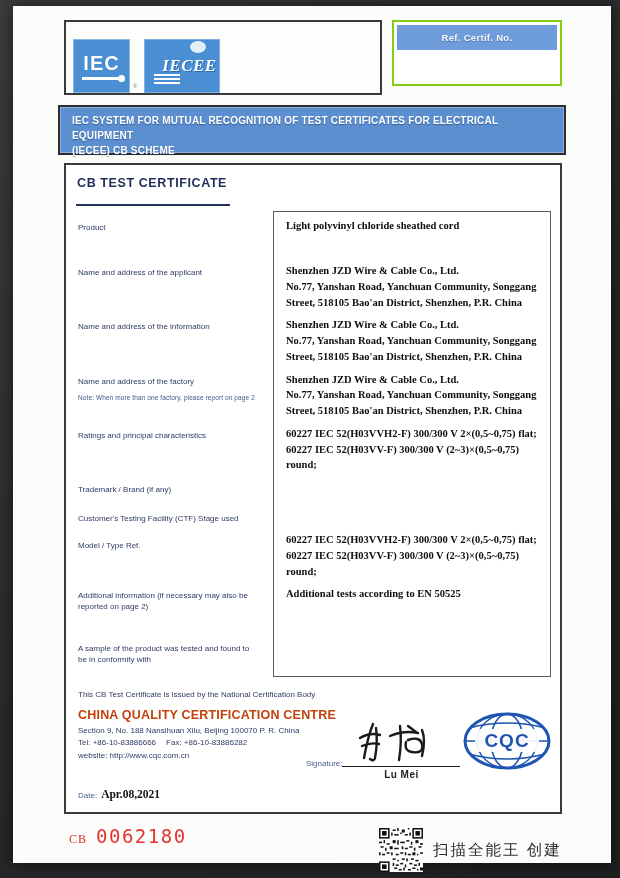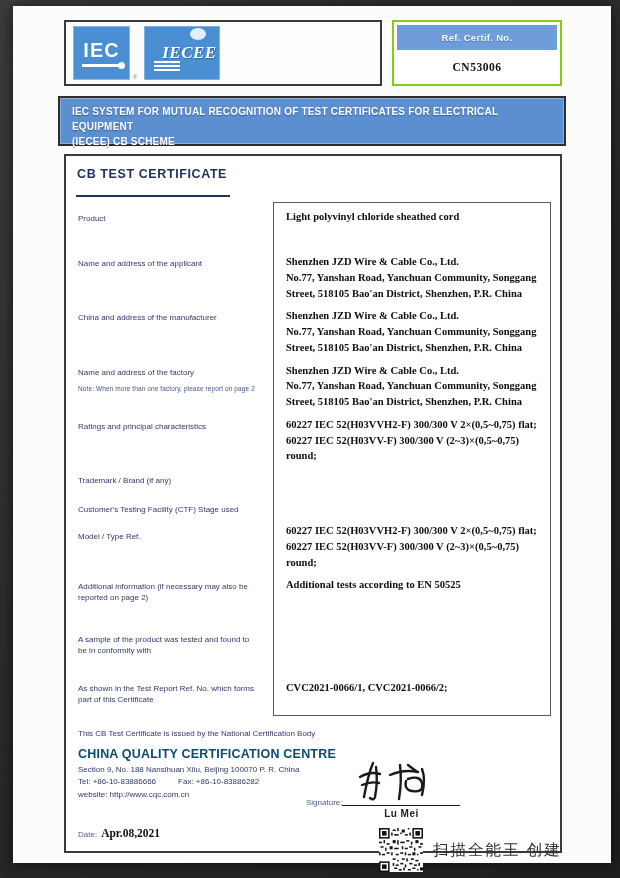--- a/index.html
+++ b/index.html
@@ -3,21 +3,21 @@
 <meta charset="utf-8">
 <style>
   * { margin:0; padding:0; box-sizing:border-box; }
   html,body { width:620px; height:878px; }
   body { font-family:"Liberation Sans", sans-serif; background:#2e2e2e; position:relative; overflow:hidden; }
   .scan-frame { position:absolute; inset:0; background:linear-gradient(135deg,#3c3c3c 0%,#262626 60%,#1f1f1f 100%); }
   .page { position:absolute; top:6px; left:13px; right:9px; bottom:15px; background:#fcfcfb; box-shadow:0 0 14px rgba(0,0,0,.6); }
 
   
   .header-row { display:flex; justify-content:space-between; margin:14px 49px 0 51px; }
-  .logo-box { width:318px; height:66px; border:2px solid #3a3a3a; background:#fdfdfc; display:flex; align-items:center; padding-left:7px; gap:7px; }
+  .logo-box { width:318px; height:75px; border:2px solid #3a3a3a; background:#fdfdfc; display:flex; align-items:flex-end; padding-left:7px; gap:7px; }
   .iec-square { width:57px; height:54px; background:#4a8fd4; color:#fff; display:flex; flex-direction:column; align-items:center; justify-content:center; gap:4px; box-shadow:inset 0 0 0 1px rgba(255,255,255,.35); }
   .iec-text { font-weight:bold; font-size:20px; letter-spacing:1px; line-height:1; text-shadow:0 0 1px #2a6cb0; }
   .iec-line { width:40px; height:3px; background:#fff; position:relative; }
   .iec-line::after { content:""; position:absolute; right:-3px; top:-2px; width:7px; height:7px; border-radius:50%; background:#fff; }
   .iecee-square { width:76px; height:54px; background:#4a8fd4; color:#fff; position:relative; display:flex; align-items:center; justify-content:center; overflow:hidden; box-shadow:inset 0 0 0 1px rgba(255,255,255,.3); }
   .iecee-text { font-family:"Liberation Serif",serif; font-style:italic; font-weight:bold; font-size:17px; letter-spacing:.5px; text-shadow:1px 1px 0 #2a6cb0; z-index:2;margin-left:14px; }
   .iecee-square::before { content:""; position:absolute; top:2px; right:14px; width:16px; height:12px; border-radius:50%; background:rgba(255,255,255,.85); }
   .iecee-lines { position:absolute; bottom:9px; left:10px; width:26px; height:10px; border-top:2px solid #fff; border-bottom:2px solid #fff; }
   .iecee-lines::after{ content:""; display:block; margin-top:2px; height:2px; background:#fff; }
   .reg-mark { font-size:6px; color:#7a7a7a; align-self:flex-end; margin:0 0 4px -4px; }
@@ -36,23 +36,23 @@
   .cert-table { position:relative; margin-top:5px; }
   .value-outline { position:absolute; left:199px; right:4px; top:0; bottom:0; border:1px solid #5a5a5a; pointer-events:none; }
   .row { display:flex; }
   .row-label { width:199px; padding:12px 16px 0 4px; color:#2e3a66; font-size:8px; line-height:1.3; }
   .row-note { font-size:6.5px; color:#44548a; margin-top:7px; letter-spacing:.1px; }
   .row-value { flex:1; padding:7px 10px 0 13px; font-family:"Liberation Serif",serif; font-weight:bold; font-size:10.5px; line-height:1.5; color:#0d0d0d; white-space:pre-line; }
 
   .issuer-note { margin:13px 0 0 4px; color:#2e3a66; font-size:8px; }
 
   .ncb { position:relative; margin-top:9px; padding-left:4px; height:96px; }
-  .ncb-name { font-weight:bold; font-size:12.5px; color:#0c4a6e; letter-spacing:.2px; }
+  .ncb-name { font-weight:bold; font-size:12.5px; color:#c2410c; letter-spacing:.2px; }
   .ncb-line { font-size:8px; color:#2e3a66; margin-top:3.5px; }
-  .ncb-telfax { display:flex; gap:22px; }
+  .ncb-telfax { display:flex; gap:10px; }
   .date-row { position:absolute; left:4px; bottom:4px; display:flex; gap:4px; align-items:baseline; }
   .date-label { font-size:8px; color:#4a5a90; }
   .date-value { font-family:"Liberation Serif",serif; font-weight:bold; font-size:11.5px; color:#111; }
 
   .sig-block { position:absolute; left:232px; top:10px; display:flex; align-items:flex-end; }
   .sig-label { font-size:8px; color:#4a5a90; padding-bottom:12px; }
   .sig-col { text-align:center; }
   .sig-rule { border-top:1.5px solid #1c1c1c; width:118px; margin-top:-2px; }
   .sig-name { font-weight:bold; font-size:10px; color:#222; margin-top:2px; letter-spacing:.5px; }
 
@@ -79,21 +79,20 @@
           <div class="iec-line"></div>
         </div>
         <div class="reg-mark">®</div>
         <div class="iecee-square">
           <span class="iecee-text">IECEE</span>
           <span class="iecee-lines"></span>
         </div>
       </div>
       <div class="ref-box">
         <div class="ref-bar">Ref. Certif. No.</div>
-        <div class="ref-val">CN53006</div>
       </div>
     </div>
 
     <div class="banner">IEC SYSTEM FOR MUTUAL RECOGNITION OF TEST CERTIFICATES FOR ELECTRICAL EQUIPMENT
 (IECEE) CB SCHEME</div>
 
     <div class="main-box">
       <div class="cert-title">CB TEST CERTIFICATE</div>
 
       <div class="cert-table">
@@ -103,21 +102,21 @@
           <div class="row-label">Product</div>
           <div class="row-value">Light polyvinyl chloride sheathed cord</div>
         </div>
         <div class="row" style="min-height:49px">
           <div class="row-label">Name and address of the applicant</div>
           <div class="row-value">Shenzhen JZD Wire &amp; Cable Co., Ltd.
 No.77, Yanshan Road, Yanchuan  Community, Songgang
 Street, 518105 Bao'an District, Shenzhen, P.R. China</div>
         </div>
         <div class="row" style="min-height:50px">
-          <div class="row-label">China and address of the manufacturer</div>
+          <div class="row-label">Name and address of the information</div>
           <div class="row-value">Shenzhen JZD Wire &amp; Cable Co., Ltd.
 No.77, Yanshan Road, Yanchuan  Community, Songgang
 Street, 518105 Bao'an District, Shenzhen, P.R. China</div>
         </div>
         <div class="row" style="min-height:54px">
           <div class="row-label">
             <span>Name and address of the factory</span>
             <div class="row-note">Note: When more than one factory, please report on page 2</div>
           </div>
           <div class="row-value">Shenzhen JZD Wire &amp; Cable Co., Ltd.
@@ -141,24 +140,20 @@
           <div class="row-label">Model / Type Ref.</div>
           <div class="row-value" style="padding-top:3px">60227 IEC 52(H03VVH2-F) 300/300 V 2×(0,5~0,75) flat;
 60227 IEC 52(H03VV-F) 300/300 V (2~3)×(0,5~0,75) round;</div>
         </div>
         <div class="row" style="min-height:43px">
           <div class="row-label">Additional information (if necessary may also be reported on page 2)</div>
           <div class="row-value">Additional tests according to EN 50525</div>
         </div>
         <div class="row" style="min-height:55px">
           <div class="row-label" style="padding-top:22px">A sample of the product was tested and found to be in conformity with</div>
-        </div>
-        <div class="row" style="min-height:48px">
-          <div class="row-label" style="padding-top:16px">As shown in the Test Report Ref. No. which forms part of this Certificate</div>
-          <div class="row-value" style="padding-top:12px">CVC2021-0066/1, CVC2021-0066/2;</div>
         </div>
       </div>
 
       <div class="issuer-note">This CB Test Certificate is issued by the National Certification Body</div>
 
       
       <div class="ncb">
         <div class="ncb-name">CHINA QUALITY CERTIFICATION CENTRE</div>
         <div class="ncb-line">Section 9, No. 188 Nansihuan Xilu, Beijing 100070 P. R. China</div>
         <div class="ncb-line ncb-telfax">
@@ -186,23 +181,39 @@
                 <path d="M66 8 L74 14"></path>
                 <path d="M66 22 Q78 18 80 26 Q82 36 70 34 Q62 33 64 24"></path>
                 <path d="M80 12 Q84 22 80 38"></path>
               </g>
             </svg>
             <div class="sig-rule"></div>
             <div class="sig-name">Lu Mei</div>
           </div>
         </div>
 
-      </div>
-    </div>
-
+        <div class="cqc-logo">
+          <svg width="92" height="62" viewBox="0 0 92 62">
+            <ellipse cx="46" cy="31" rx="42" ry="27" fill="none" stroke="#1f55b0" stroke-width="3"></ellipse>
+            <ellipse cx="46" cy="31" rx="16" ry="27" fill="none" stroke="#1f55b0" stroke-width="1.6"></ellipse>
+            <ellipse cx="46" cy="31" rx="30" ry="27" fill="none" stroke="#1f55b0" stroke-width="1.4"></ellipse>
+            <path d="M8 18 Q46 8 84 18" fill="none" stroke="#1f55b0" stroke-width="1.6"></path>
+            <path d="M4 31 L88 31" fill="none" stroke="#1f55b0" stroke-width="1.6"></path>
+            <path d="M8 44 Q46 54 84 44" fill="none" stroke="#1f55b0" stroke-width="1.6"></path>
+            <rect x="14" y="19" width="64" height="23" rx="4" fill="#ffffff" opacity="0.92"></rect>
+            <text x="46" y="37" text-anchor="middle" font-family="Liberation Sans, sans-serif" font-size="19" font-weight="bold" fill="#1f55b0" letter-spacing="1">CQC</text>
+          </svg>
+        </div>
+      </div>
+    </div>
+
+    <div class="stamp-row">
+      <span class="stamp-cb">CB</span>
+      <span class="stamp-num">0062180</span>
+    </div>
 
     <div class="qr-block">
       <svg width="44" height="44" viewBox="0 0 29 29">
         <rect width="29" height="29" fill="#fff"></rect>
         <g fill="#111">
           <rect x="0" y="0" width="7" height="7"></rect>
             <rect x="22" y="0" width="7" height="7"></rect>
             <rect x="0" y="22" width="7" height="7"></rect>
           <rect x="1" y="1" width="5" height="5" fill="#fff"></rect>
             <rect x="23" y="1" width="5" height="5" fill="#fff"></rect>

